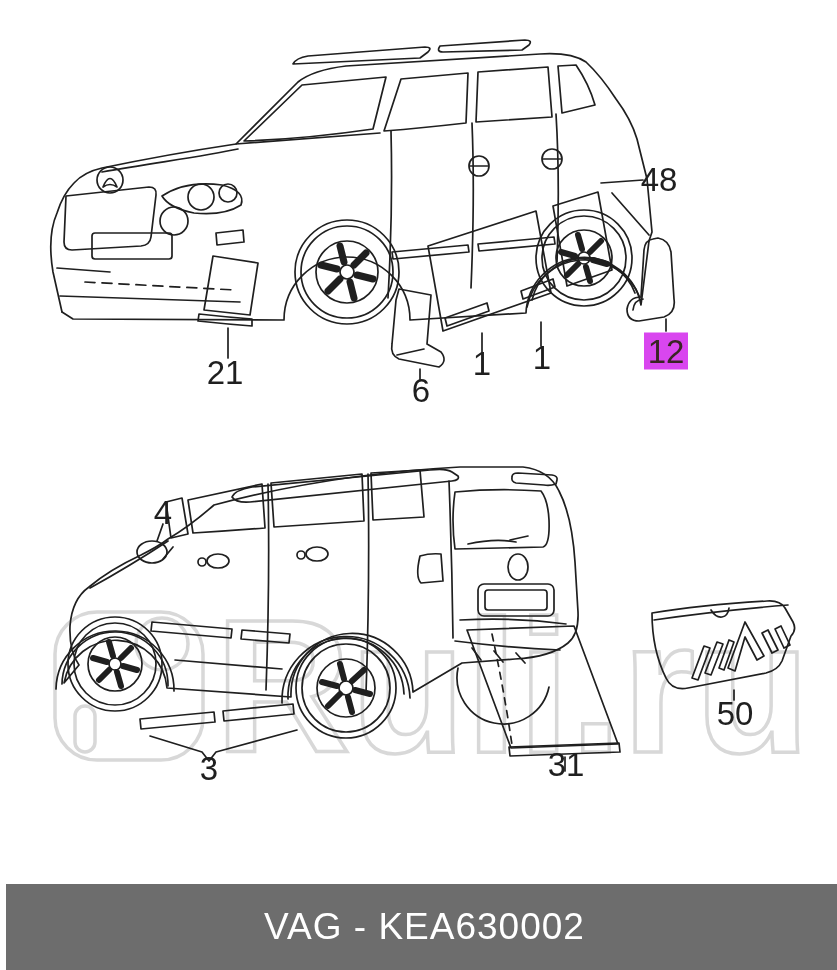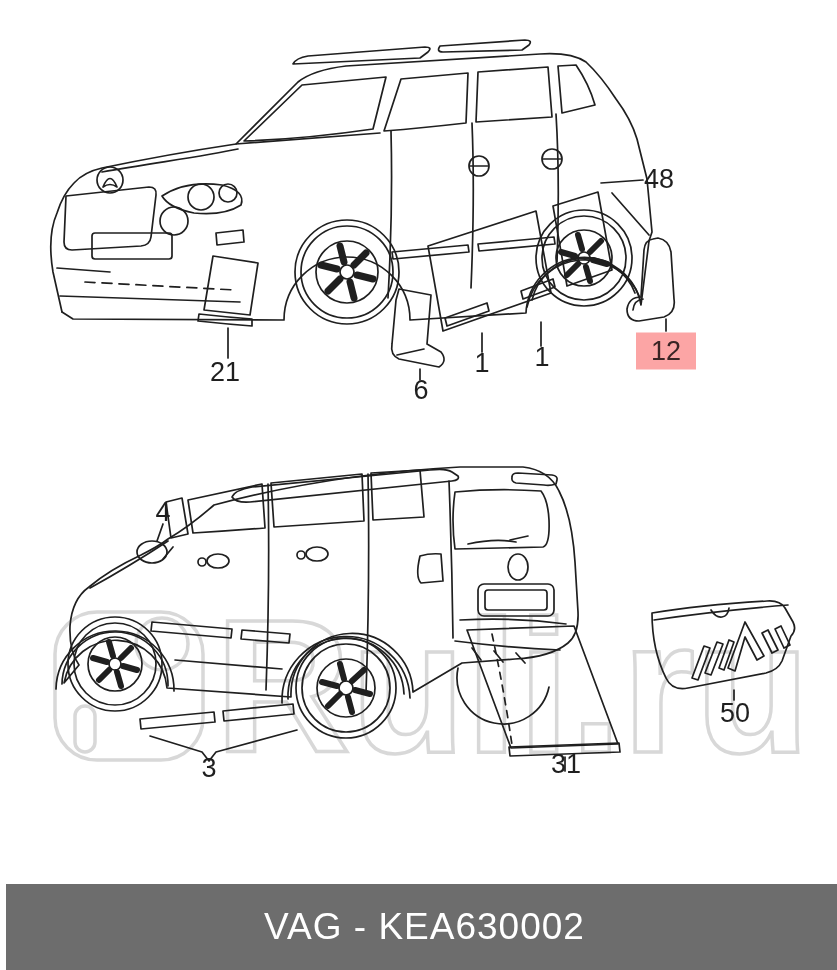--- a/index.html
+++ b/index.html
@@ -5,26 +5,26 @@
   html,body{margin:0;padding:0;background:#ffffff;}
   #stage{
     position:relative;width:837px;height:970px;background:#ffffff;
     font-family:"Liberation Sans",sans-serif;overflow:hidden;
   }
   .layer{position:absolute;left:0;top:0;}
   svg{display:block;}
   
   .callout{
     position:absolute;transform:translate(-50%,-50%);
-    font-size:27px;color:#1f1f1f;line-height:1;letter-spacing:0;
+    font-size:33px;color:#1f1f1f;line-height:1;letter-spacing:0;
     user-select:none;white-space:nowrap;cursor:pointer;text-align:center;
   }
   .callout.hl{
-    background:#fca5a5;color:#3a2424;
-    width:60px;height:37px;display:flex;align-items:center;justify-content:center;
+    background:#d946ef;color:#3a2424;
+    width:44px;height:37px;display:flex;align-items:center;justify-content:center;
   }
   
   #footer{
     position:absolute;left:6px;top:884px;width:837px;height:86px;
     background:#6d6d6d;color:#ffffff;
     display:flex;align-items:center;justify-content:center;gap:36px;
     font-size:37px;letter-spacing:1px;
   }
 </style>
 </head>

